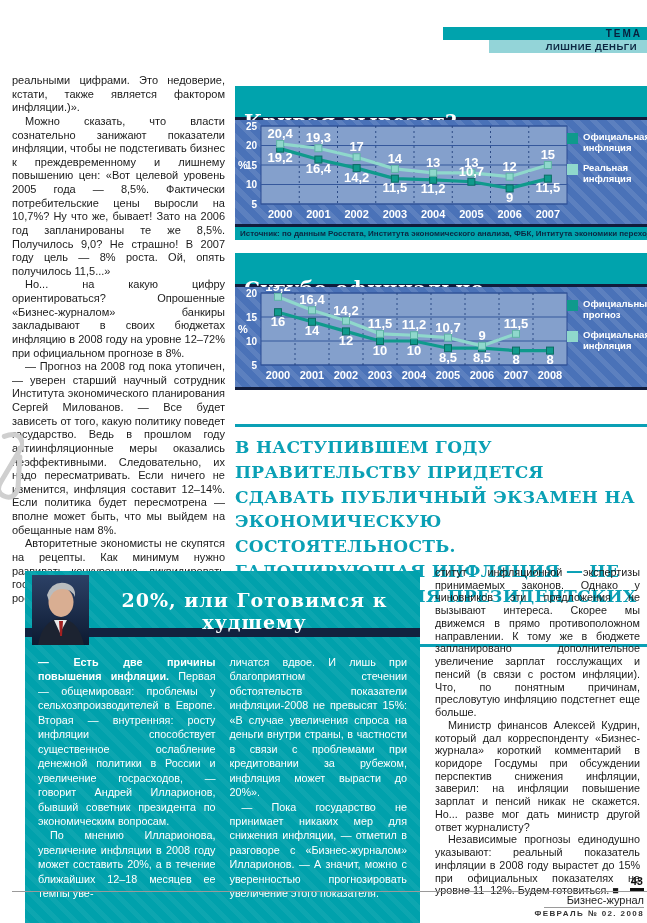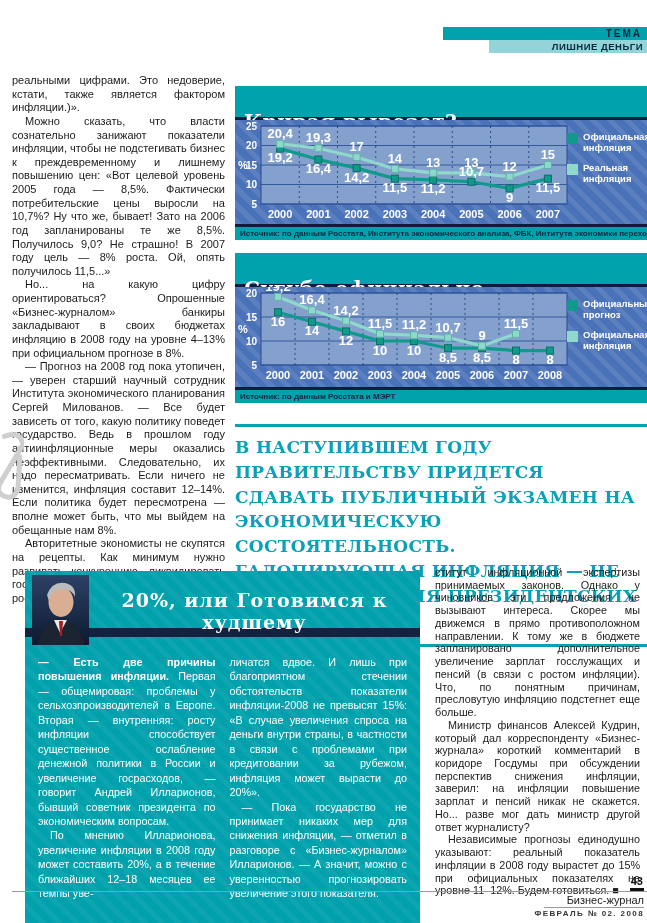--- a/index.html
+++ b/index.html
@@ -4,21 +4,21 @@
 <style>
   html,body{margin:0;padding:0;background:#e8e8e8;}
   #page{position:relative;width:647px;height:923px;background:#ffffff;overflow:hidden;
         font-family:"Liberation Sans",sans-serif;color:#1b1b1b;}
 
   
   .tag-bar1{position:absolute;left:443px;right:0;top:27px;height:13px;background:#00a3ad;
             display:flex;align-items:center;justify-content:flex-end;padding-right:5px;box-sizing:border-box;}
   .tag-bar1 span{font-size:10px;font-weight:bold;letter-spacing:2px;color:#07203d;}
   .tag-bar2{position:absolute;left:489px;right:0;top:40px;height:13px;background:#93d4d8;
-            display:flex;align-items:center;justify-content:flex-end;padding-right:4px;box-sizing:border-box;}
+            display:flex;align-items:center;justify-content:flex-end;padding-right:10px;box-sizing:border-box;}
   .tag-bar2 span{font-size:9.5px;font-weight:bold;letter-spacing:.5px;color:#0c2742;}
 
   
   .textcol{position:absolute;text-align:justify;}
   .textcol p{margin:0;}
   .textcol p + p{text-indent:13px;}
   #left-col{left:12px;top:74px;width:213px;font-size:11px;line-height:1.24;}
   #right-col{left:435px;top:566px;width:205px;font-size:10.8px;line-height:1.18;}
 
   
@@ -78,21 +78,21 @@
   <div class="tag-bar1">
     <span>ТЕМА</span>
   </div>
   <div class="tag-bar2">
     <span>ЛИШНИЕ ДЕНЬГИ</span>
   </div>
 
   <div id="left-col" class="textcol">
       <p>реальными цифрами. Это недоверие, кстати, также является фактором инфляции.)».</p>
       <p>Можно сказать, что власти сознательно занижают показатели инфляции, чтобы не подстегивать бизнес к преждевременному и лишнему повышению цен: «Вот целевой уровень 2005 года — 8,5%. Фактически потребительские цены выросли на 10,7%? Ну что же, бывает! Зато на 2006 год запланированы те же 8,5%. Получилось 9,0? Не страшно! В 2007 году цель — 8% роста. Ой, опять получилось 11,5...»</p>
-      <p>Но... на какую цифру ориентироваться? Опрошенные «Бизнес-журналом» банкиры закладывают в своих бюджетах инфляцию в 2008 году на уровне 4–13% при официальном прогнозе в 8%.</p>
+      <p>Но... на какую цифру ориентироваться? Опрошенные «Бизнес-журналом» банкиры закладывают в своих бюджетах инфляцию в 2008 году на уровне 12–72% при официальном прогнозе в 8%.</p>
       <p>— Прогноз на 2008 год пока утопичен, — уверен старший научный сотрудник Института экономического планирования Сергей Милованов. — Все будет зависеть от того, какую политику поведет государство. Ведь в прошлом году антиинфляционные меры оказались неэффективными. Следовательно, их надо пересматривать. Если ничего не изменится, инфляция составит 12–14%. Если политика будет пересмотрена — вполне может быть, что мы выйдем на обещанные нам 8%.</p>
       <p>Авторитетные экономисты не скупятся на рецепты. Как минимум нужно развивать конкуренцию, ликвидировать госрегулирование тарифов, обуздать рост бюджетных расходов и ввести ин-</p>
     </div>
 
   <div id="paperclip">
     <svg width="34" height="82" viewBox="0 0 34 82">
       <path d="M6,8 Q20,-2 26,12 L14,52 Q10,64 20,66 Q30,68 32,56 L26,24" fill="none" stroke="#cfcfcf" stroke-width="5" stroke-linecap="round" transform="rotate(14 17 41)"></path>
     </svg>
   </div>
 
@@ -260,23 +260,20 @@
               <div class="legend-swatch" style="background: rgb(15, 154, 140);"></div>
               <div class="legend-label">Официальный прогноз</div>
             </div>
             <div class="legend-item">
               <div class="legend-swatch" style="background: rgb(143, 216, 204);"></div>
               <div class="legend-label">Официальная инфляция</div>
             </div>
           </div>
         </div>
       <div class="navy-sep"></div>
-      <div class="chart-source">
-        <span>Источник: по данным Росстата и МЭРТ</span>
-      </div>
     </div>
 
   </div>
 
   <div id="pull-quote">В НАСТУПИВШЕМ ГОДУ ПРАВИТЕЛЬСТВУ ПРИДЕТСЯ СДАВАТЬ ПУБЛИЧНЫЙ ЭКЗАМЕН НА ЭКОНОМИЧЕСКУЮ СОСТОЯТЕЛЬНОСТЬ. ГАЛОПИРУЮЩАЯ ИНФЛЯЦИЯ — НЕ ЛУЧШИЙ ФОН ДЛЯ ПРЕЗИДЕНТСКИХ ВЫБОРОВ</div>
 
   <div id="bottom-box">
     <div id="box-navy-band"></div>
     <div id="box-photo">
       <svg width="57" height="70" viewBox="0 0 57 70">

